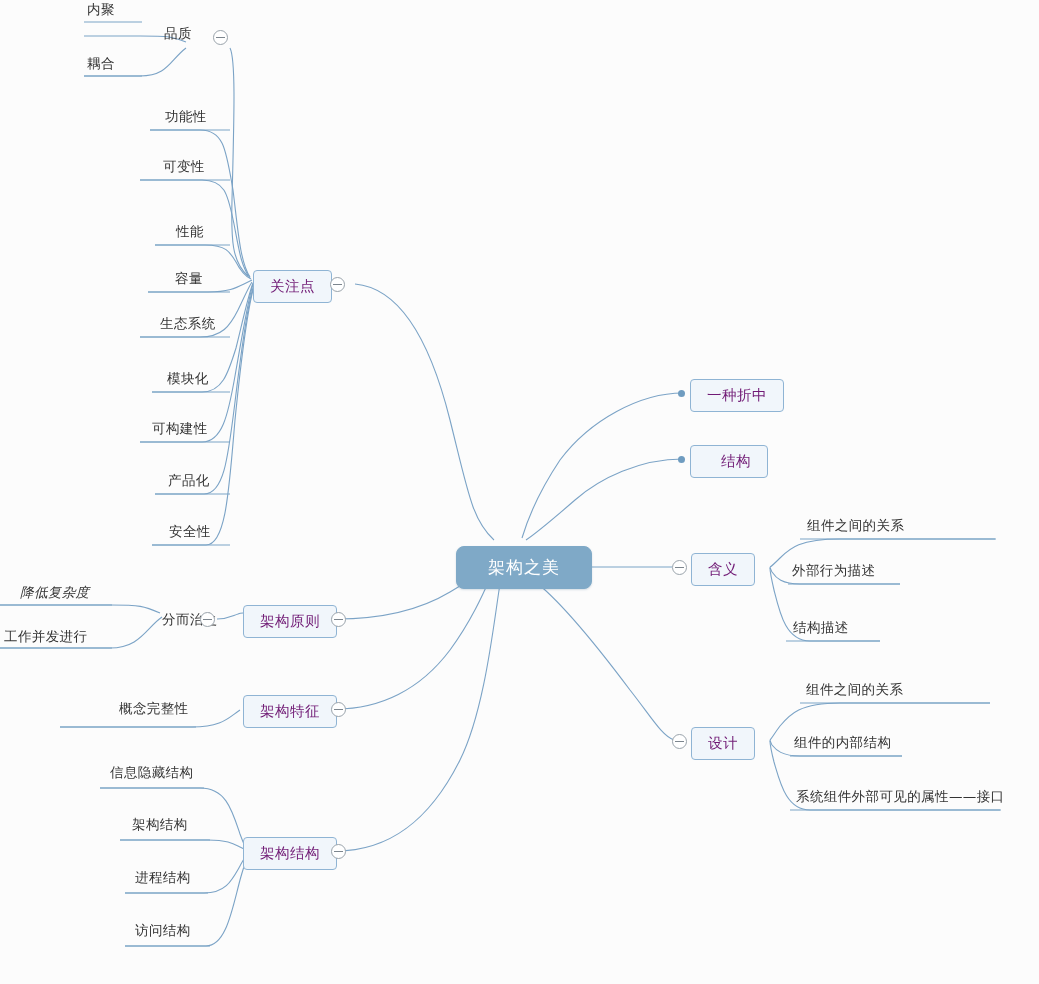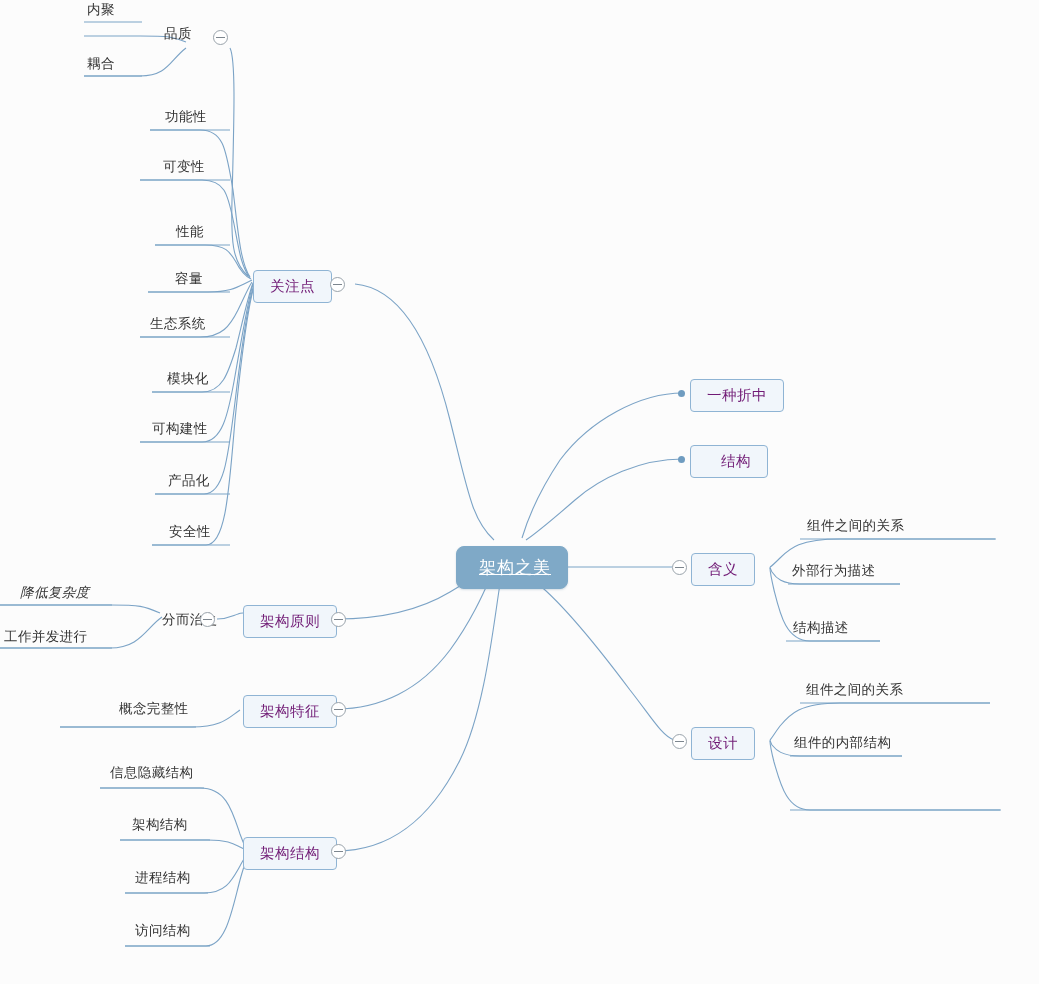--- a/index.html
+++ b/index.html
@@ -173,36 +173,36 @@
       <line x1="125" y1="946" x2="210" y2="946"></line>
       <line x1="800" y1="539" x2="996" y2="539"></line>
       <line x1="788" y1="584" x2="900" y2="584"></line>
       <line x1="786" y1="641" x2="880" y2="641"></line>
       <line x1="800" y1="703" x2="990" y2="703"></line>
       <line x1="790" y1="756" x2="902" y2="756"></line>
       <line x1="790" y1="810" x2="1001" y2="810"></line>
     </g>
   </svg>
 
-  <div class="node root" style="left:456px; top:546px; width:112px;text-decoration:underline;">架构之美</div>
+  <div class="node root" style="left:456px; top:546px; width:136px;">架构之美</div>
 
   <div class="node plain" style="left:160px; top:24px;">品质</div>
   <div class="toggle" style="left:213px; top:30px;"></div>
 
   <div class="node plain" style="left:83px; top:0px;font-family:Liberation Mono, monospace;">内聚</div>
   <div class="node plain" style="left:83px; top:54px;">耦合</div>
 
   <div class="node boxed" style="left:253px; top:270px;">关注点</div>
   <div class="toggle" style="left:330px; top:277px;"></div>
 
   <div class="node plain" style="left:161px; top:107px;">功能性</div>
   <div class="node plain" style="left:159px; top:157px;">可变性</div>
   <div class="node plain" style="left:172px; top:222px;">性能</div>
   <div class="node plain" style="left:171px; top:269px;">容量</div>
-  <div class="node plain" style="left:146px; top:314px;">生态系统</div>
+  <div class="node plain" style="left:156px; top:314px;">生态系统</div>
   <div class="node plain" style="left:163px; top:369px;">模块化</div>
   <div class="node plain" style="left:148px; top:419px;">可构建性</div>
   <div class="node plain" style="left:164px; top:471px;">产品化</div>
   <div class="node plain" style="left:165px; top:522px;">安全性</div>
 
   <div class="node boxed" style="left:243px; top:605px;">架构原则</div>
   <div class="toggle" style="left:331px; top:612px;"></div>
 
   <div class="node plain" style="left:158px; top:610px;">分而治之</div>
   <div class="toggle" style="left:200px; top:612px;"></div>
@@ -234,14 +234,15 @@
 
   <div class="node plain" style="left:803px; top:516px;">组件之间的关系</div>
   <div class="node plain" style="left:788px; top:561px;">外部行为描述</div>
   <div class="node plain" style="left:789px; top:618px;">结构描述</div>
 
   <div class="toggle" style="left:672px; top:734px;"></div>
   <div class="node boxed" style="left:691px; top:727px;">设计</div>
 
   <div class="node plain" style="left:802px; top:680px;">组件之间的关系</div>
   <div class="node plain" style="left:790px; top:733px;">组件的内部结构</div>
+  <div class="node plain" style="left:792px; top:787px;">系统组件外部可见的属性——接口</div>
 
 </div>
 
 </body></html>

